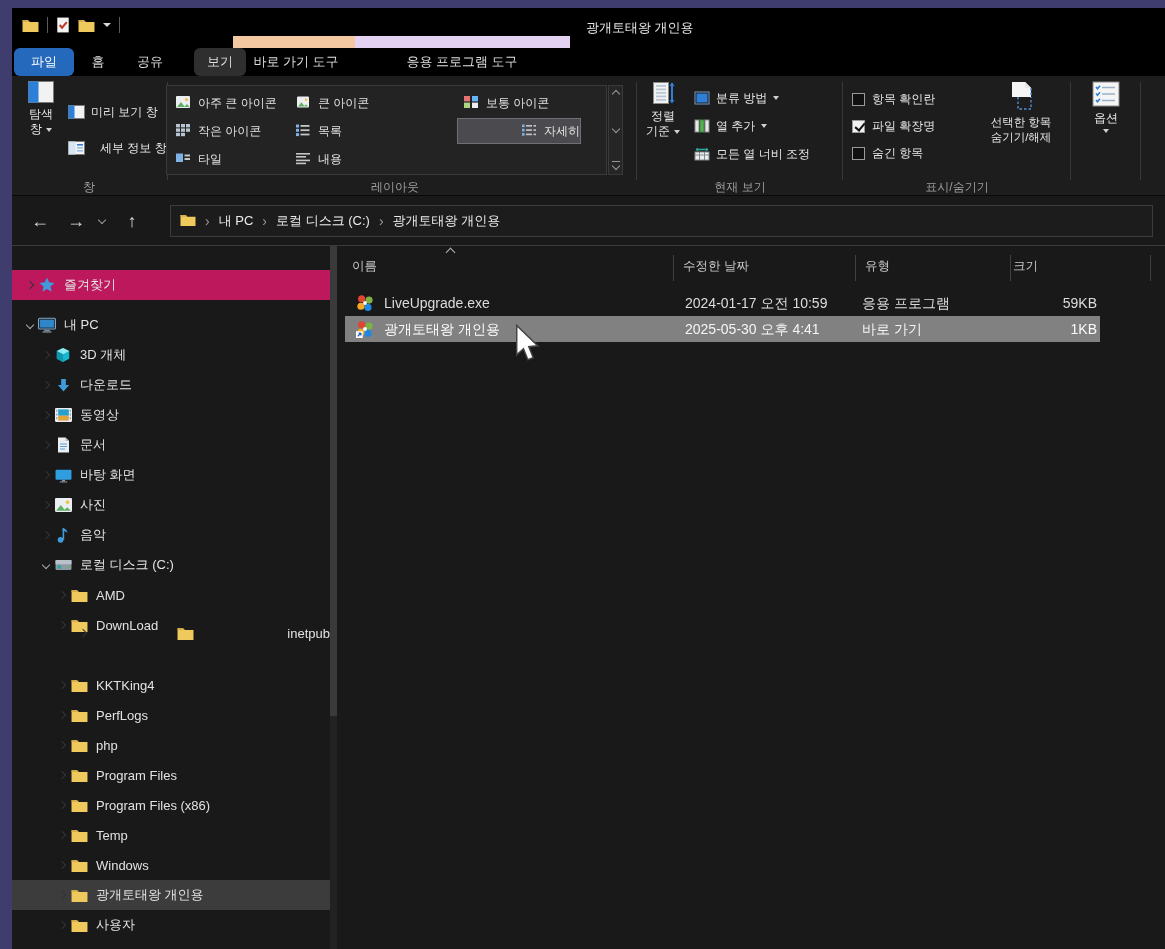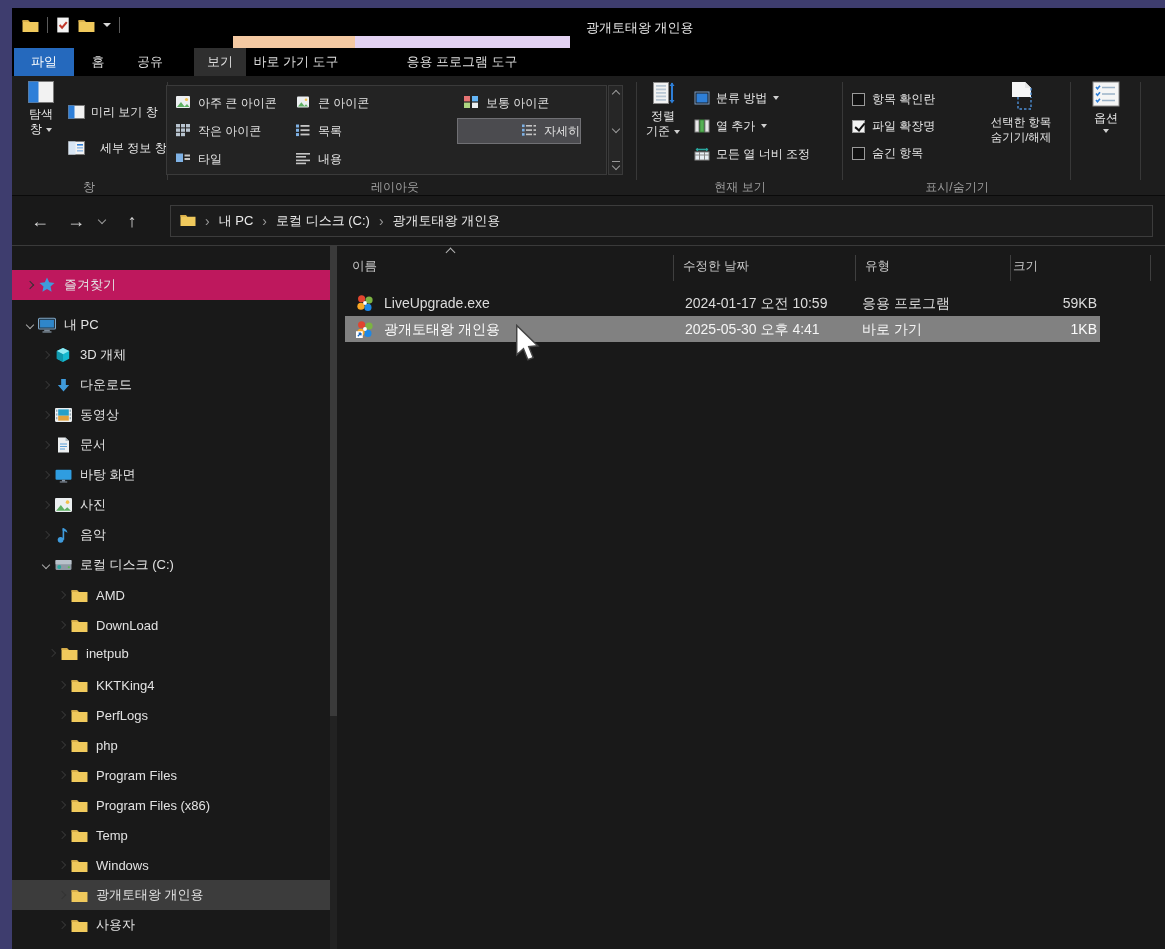--- a/index.html
+++ b/index.html
@@ -13,21 +13,21 @@
   .qat svg { display:block; }
   .qat-sep { width:1px; height:16px; background:#5a5a5a; }
   .dd-arrow { width:0; height:0; border-left:4px solid transparent; border-right:4px solid transparent; border-top:4px solid #d8d8d8; }
   .ctx { position:absolute; top:4px; height:36px; display:flex; align-items:center; justify-content:center; font-size:13px; color:#262626;margin-top:24px; }
   #ctx1 { left:221px; width:122px; background:#f4c9a2; }
   #ctx2 { left:343px; width:215px; background:#e3d2f2; }
   #wintitle { position:absolute; left:574px; top:0; height:40px; line-height:40px; font-size:13px; color:#e6e6e6; }
 
   
   #tabrow { position:absolute; top:40px; left:0; width:100%; height:28px; background:#000; }
-  .tab { position:absolute; top:0; height:28px; line-height:28px; text-align:center; font-size:13px; color:#dedede; cursor:default; }
+  .tab { position:absolute; top:0; height:28px; line-height:28px; text-align:center; font-size:13px; color:#dedede; cursor:default;border-radius:6px; }
   #tab-file { left:2px;  width:60px;  background:#2569bd; color:#fff; }
   #tab-home { left:62px; width:48px; }
   #tab-share{ left:110px;width:56px; }
   #tab-view { left:182px;width:52px; background:#2f2f2f; }
   #tab-short{ left:224px;width:120px; }
   #tab-app  { left:344px;width:212px; }
 
   
   #ribbon { position:absolute; top:68px; left:0; width:100%; height:120px; background:#1d1d1d; border-bottom:1px solid #0a0a0a; }
   .rsep { position:absolute; top:6px; height:98px; width:1px; background:#383838; }
@@ -548,21 +548,21 @@
               <span class="c dim"></span>
             </span>
             <span class="ticon">
               <svg width="17" height="15" viewBox="0 0 16 14">
                 <path d="M.5 2h5.2l1.6 1.8h8.2V13H.5z" fill="#f0c95c"></path>
                 <path d="M.5 2h5.2l1.6 1.8H.5z" fill="#d9ae49"></path>
               </svg>
             </span>
             <span>DownLoad</span>
           </div>
-          <div class="srow" style="top: 392px; padding-left: 32px;">
+          <div class="srow" style="top: 372px; padding-left: 63px; justify-content: space-between;">
             <span class="tchev">
               <span class="c dim"></span>
             </span>
             <span class="ticon">
               <svg width="17" height="15" viewBox="0 0 16 14">
                 <path d="M.5 2h5.2l1.6 1.8h8.2V13H.5z" fill="#f0c95c"></path>
                 <path d="M.5 2h5.2l1.6 1.8H.5z" fill="#d9ae49"></path>
               </svg>
             </span>
             <span>inetpub</span>

